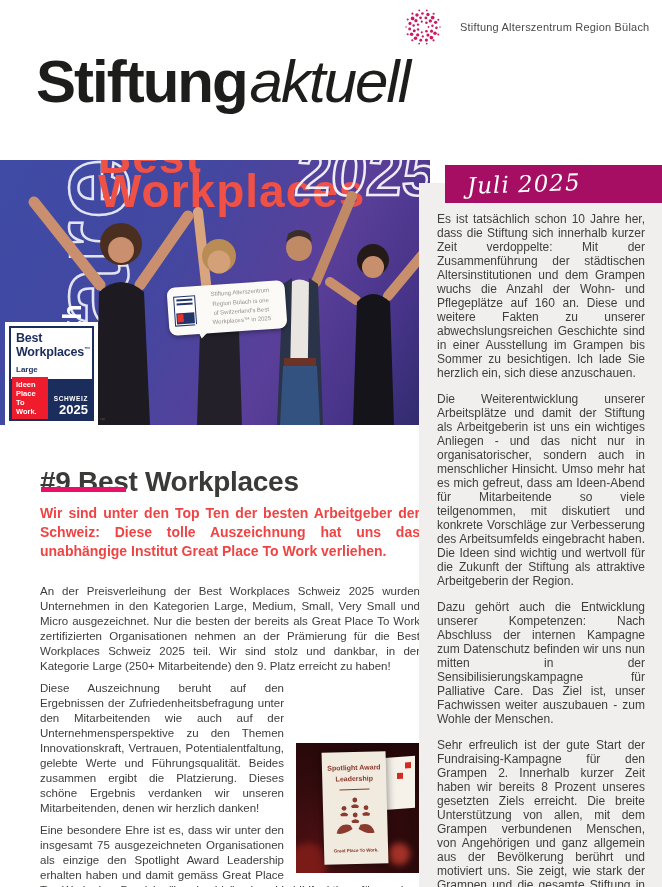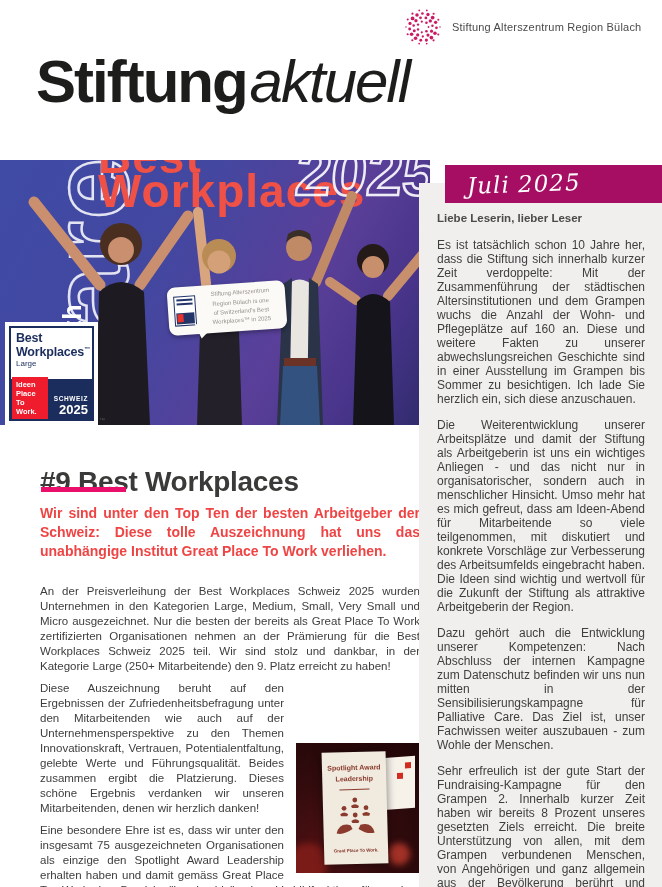--- a/index.html
+++ b/index.html
@@ -1,20 +1,20 @@
 <!DOCTYPE html>
 <html lang="de"><head>
 <meta charset="utf-8">
 <style>
   html,body{margin:0;padding:0;background:#e9e9e9;}
   .page{position:relative;width:662px;height:887px;background:#fff;overflow:hidden;
         font-family:"Liberation Sans",sans-serif;color:#3d3d3c;margin:0 auto;}
 
   
-  .org-mark{position:absolute;top:8px;left:404px;display:flex;align-items:center;gap:10px;}
+  .org-mark{position:absolute;top:8px;left:404px;display:flex;align-items:center;gap:18px;}
   .org-mark svg{display:block;}
   .org-name{font-size:11px;color:#4a4a49;letter-spacing:.2px;}
 
   
   .masthead{position:absolute;left:36px;top:52px;font-size:60px;line-height:1;color:#1d1d1b;
             letter-spacing:-2px;white-space:nowrap;}
   .masthead .bold{font-weight:700;}
   .masthead .it{font-style:italic;font-weight:400;margin-left:3px;}
 
   
@@ -41,21 +41,21 @@
   .mini-badge u{position:absolute;left:1px;right:1px;bottom:1px;height:11px;background:#223468;}
   .mini-badge u s{position:absolute;left:1px;top:1px;width:6px;height:8px;background:#e8332c;}
   .sign-text{font-size:6px;line-height:1.55;color:#98938c;text-align:center;flex:1;}
   .sign-text span{display:block;}
 
   
   .gptw-badge{position:absolute;left:5px;top:322px;width:93px;height:103px;background:#fff;}
   .badge-top{position:absolute;left:4px;top:4px;right:4px;height:55px;border:2px solid #1b2d5c;box-sizing:border-box;padding:4px 5px;}
   .bt-line{font-size:12.5px;font-weight:700;color:#1b2d5c;line-height:1.08;letter-spacing:-.2px;}
   .bt-tm{font-size:6px;vertical-align:super;}
-  .bt-size{font-size:8px;font-weight:400;color:#1b2d5c;margin-top:0;}
+  .bt-size{font-size:8px;font-weight:700;color:#1b2d5c;margin-top:6px;}
   .badge-bottom{position:absolute;left:4px;right:4px;bottom:4px;height:40px;background:#1b2d5c;}
   .gptw-red{position:absolute;left:3px;bottom:2px;width:36px;height:42px;background:#ee1c2d;color:#fff;
             font-size:7.5px;font-weight:700;line-height:1.2;padding:3px 0 0 4px;box-sizing:border-box;}
   .gptw-red span{display:block;}
   .badge-country{position:absolute;right:6px;bottom:19px;color:#fff;font-size:6.5px;font-weight:700;letter-spacing:.6px;}
   .badge-year{position:absolute;right:6px;bottom:4px;color:#fff;font-size:13px;font-weight:700;}
   .badge-tm-mark{position:absolute;left:99px;top:417px;font-size:6px;color:#55504b;}
 
   
   .headline{position:absolute;left:40px;top:447px;font-size:28px;font-weight:700;color:#3a3a38;letter-spacing:-.3px;}
@@ -264,21 +264,20 @@
         </svg>
         <div class="plaque-foot">Great Place To Work.</div>
       </div>
     </div>
 
     <p><span>Diese Auszeichnung beruht auf den Ergebnissen der </span><span class="b">Zufriedenheitsbefragung</span><span> unter den Mitarbeitenden wie auch auf der Unternehmensperspektive zu den Themen </span><span class="b">Innovationskraft</span><span>, </span><span class="b">Vertrauen</span><span>, </span><span class="b">Potentialentfaltung, gelebte Werte</span><span> und </span><span class="b">Führungsqualität</span><span>. Beides zusammen ergibt die Platzierung. Dieses schöne Ergebnis verdanken wir unseren Mitarbeitenden, denen wir herzlich danken!</span></p>
     <p><span>Eine besondere Ehre ist es, dass wir unter den insgesamt 75 ausgezeichneten Organisationen als einzige den </span><span class="b">Spotlight Award Leadership</span><span> erhalten haben und damit gemäss Great Place To Work im Bereich "Leadership" eine Vorbildfunktion für andere Organisationen einnehmen.</span></p>
   </div>
 
   <div class="sidebar">
-    <p class="greeting">Liebe Leserin, lieber Leser</p>
     <p class="sp">Es ist tatsächlich schon 10 Jahre her, dass die Stiftung sich innerhalb kurzer Zeit verdoppelte: Mit der Zusammenführung der städtischen Altersinstitutionen und dem Grampen wuchs die Anzahl der Wohn- und Pflegeplätze auf 160 an. Diese und weitere Fakten zu unserer abwechslungsreichen Geschichte sind in einer Ausstellung im Grampen bis Sommer zu besichtigen. Ich lade Sie herzlich ein, sich diese anzuschauen.</p>
     <p class="sp">Die Weiterentwicklung unserer Arbeitsplätze und damit der Stiftung als Arbeitgeberin ist uns ein wichtiges Anliegen - und das nicht nur in organisatorischer, sondern auch in menschlicher Hinsicht. Umso mehr hat es mich gefreut, dass am Ideen-Abend für Mitarbeitende so viele teilgenommen, mit diskutiert und konkrete Vorschläge zur Verbesserung des Arbeitsumfelds eingebracht haben. Die Ideen sind wichtig und wertvoll für die Zukunft der Stiftung als attraktive Arbeitgeberin der Region.</p>
     <p class="sp">Dazu gehört auch die Entwicklung unserer Kompetenzen: Nach Abschluss der internen Kampagne zum Datenschutz befinden wir uns nun mitten in der Sensibilisierungskampagne für Palliative Care. Das Ziel ist, unser Fachwissen weiter auszubauen - zum Wohle der Menschen.</p>
     <p class="sp">Sehr erfreulich ist der gute Start der Fundraising-Kampagne für den Grampen 2. Innerhalb kurzer Zeit haben wir bereits 8 Prozent unseres gesetzten Ziels erreicht. Die breite Unterstützung von allen, mit dem Grampen verbundenen Menschen, von Angehörigen und ganz allgemein aus der Bevölkerung berührt und motiviert uns. Sie zeigt, wie stark der Grampen und die gesamte Stiftung in der Region verankert sind.</p>
     <div class="signature">
       <span>Nermin Daki</span>
 
     </div>
   </div>
   <div class="banner">

